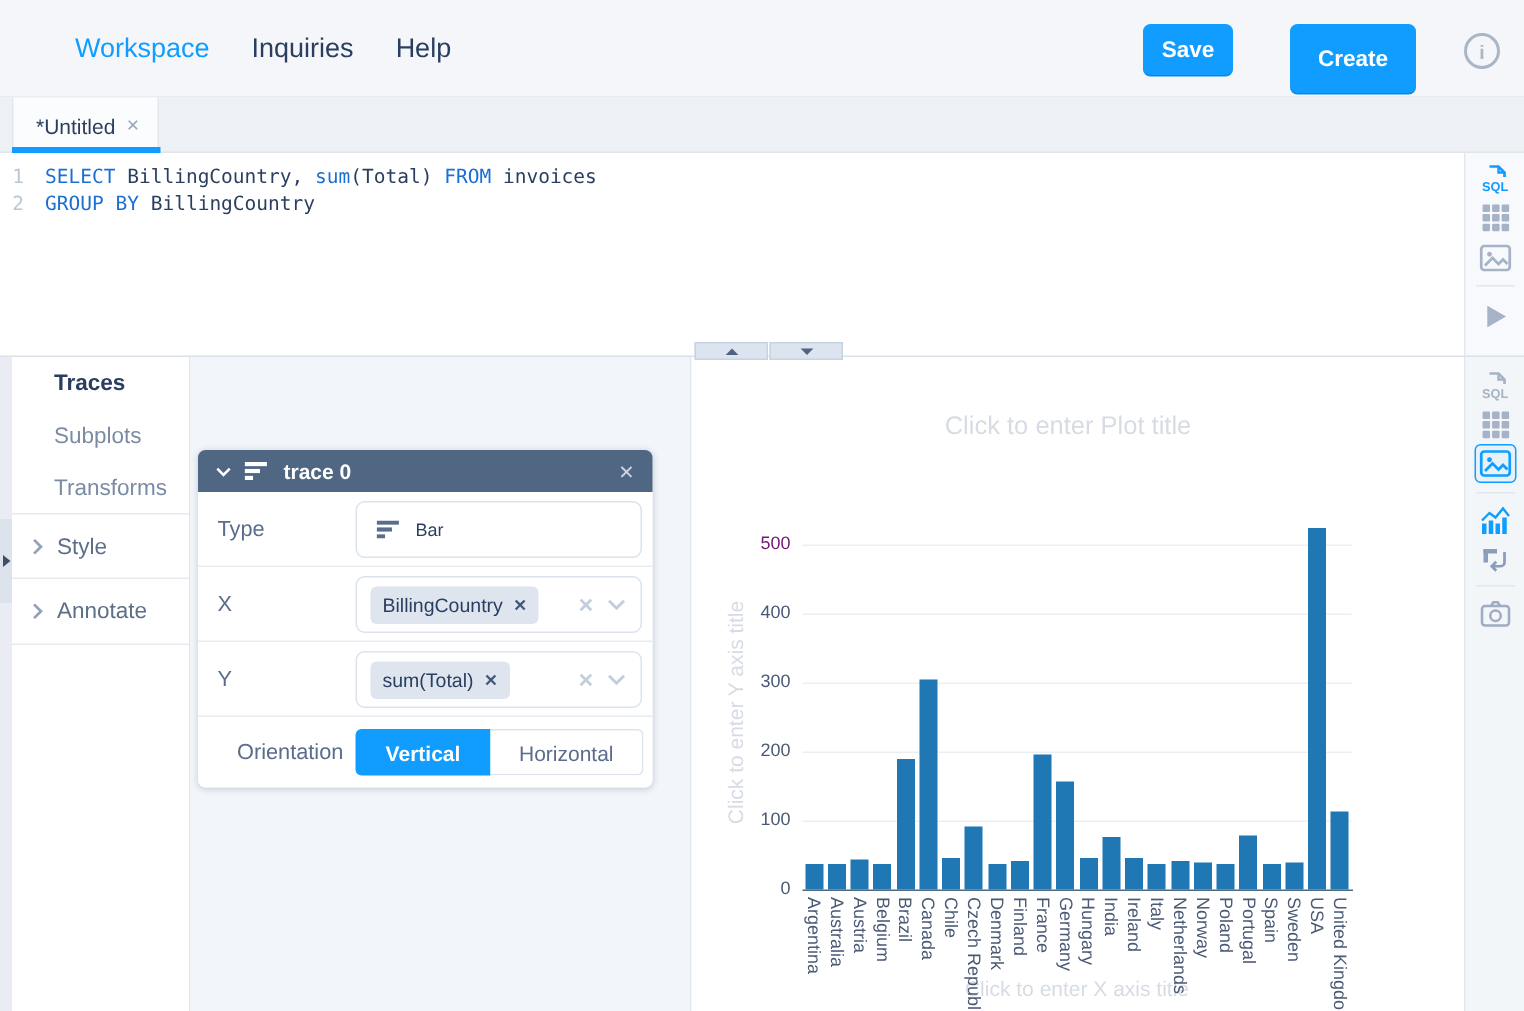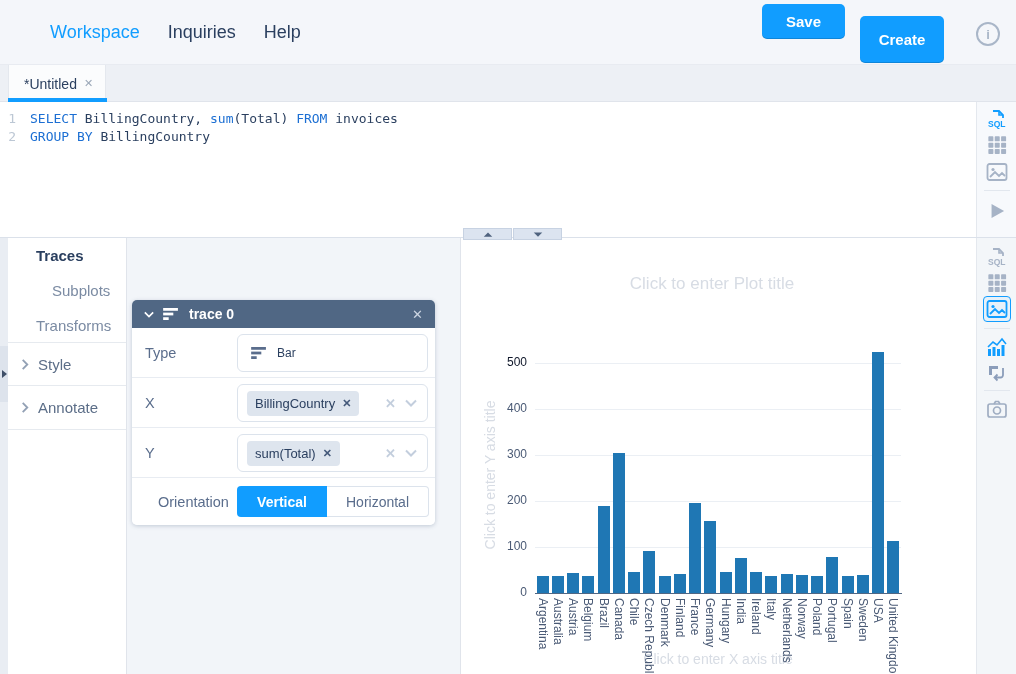--- a/index.html
+++ b/index.html
@@ -32,21 +32,21 @@
 </style>
 </head>
 <body>
 
 <div class="abs" style="left:0;top:0;width:1016px;height:65px;background:#f4f6fa;border-bottom:1px solid #e8ebf1;">
   <div class="abs" style="left:50px;top:0;height:65px;display:flex;align-items:center;gap:28px;font-size:18px;">
     <span class="navlink" style="color:#119dff;">Workspace</span>
     <span class="navlink">Inquiries</span>
     <span class="navlink">Help</span>
   </div>
-  <button class="btn" style="left:762px;top:4px;width:83px;height:35px;">Save</button>
+  <button class="btn" style="left:762px;top:16px;width:60px;height:35px;">Save</button>
   <button class="btn" style="left:860px;top:16px;width:84px;height:47px;">Create</button>
   <div style="position:absolute;left:976px;top:22px;width:24px;height:24px;border:2px solid #a9b6c8;border-radius:50%;
               color:#a9b6c8;font-size:13px;font-weight:700;display:flex;align-items:center;justify-content:center;cursor:pointer;">i</div>
 </div>
 
 <div class="abs" style="left:0;top:65px;width:1016px;height:37px;background:#edf0f5;border-bottom:1px solid #e0e4eb;">
   <div class="abs" style="left:8px;top:0;width:98px;height:37px;background:#fbfcfd;border-left:1px solid #e4e8ee;border-right:1px solid #e4e8ee;
               display:flex;align-items:center;padding-left:15px;font-size:14px;cursor:pointer;">
     <span>*Untitled</span>
     <span style="margin-left:7px;color:#9aa7b8;font-size:11px;">✕</span>
@@ -114,21 +114,21 @@
 <div class="abs" style="left:0;top:238px;width:8px;height:436px;background:#e9edf3;">
   <div class="abs" style="left:0;top:108px;width:8px;height:56px;background:#dde3ec;display:flex;align-items:center;justify-content:center;cursor:pointer;">
     <span class="tri-right"></span>
   </div>
 </div>
 
 <div class="abs" style="left:8px;top:238px;width:119px;height:436px;background:#fff;border-right:1px solid #e0e4eb;">
   <div class="sb-item" style="height:35px;padding-left:28px;color:#2a3f5f;font-weight:700;">
     <span>Traces</span>
   </div>
-  <div class="sb-item" style="height:35px;padding-left:44px;">
+  <div class="sb-item" style="height:35px;padding-left:28px;">
     <span>Subplots</span>
   </div>
   <div class="sb-item" style="height:35px;padding-left:28px;border-bottom:1px solid #e6eaef;">
     <span>Transforms</span>
   </div>
   <div class="sb-item" style="height:43px;padding-left:13px;border-bottom:1px solid #e6eaef;color:#5c6e88;">
     <svg width="8" height="11" viewBox="0 0 8 12" style="margin-right:9px;">
         <path d="M1.5 1 l5 5 -5 5" stroke="#93a1b5" stroke-width="2" fill="none"></path>
       </svg>
     <span>Style</span>
@@ -221,21 +221,21 @@
 <div style="position: absolute; left: 30px; top: 347px; width: 36px; text-align: right; font-size: 12px; color: rgb(74, 90, 117);">0</div>
     <div style="position: absolute; left: 74px; top: 309px; width: 366px; height: 1px; background: rgb(235, 239, 244);"></div>
     <div style="position: absolute; left: 30px; top: 301px; width: 36px; text-align: right; font-size: 12px; color: rgb(74, 90, 117);">100</div>
     <div style="position: absolute; left: 74px; top: 263px; width: 366px; height: 1px; background: rgb(235, 239, 244);"></div>
     <div style="position: absolute; left: 30px; top: 255px; width: 36px; text-align: right; font-size: 12px; color: rgb(74, 90, 117);">200</div>
     <div style="position: absolute; left: 74px; top: 217px; width: 366px; height: 1px; background: rgb(235, 239, 244);"></div>
     <div style="position: absolute; left: 30px; top: 209px; width: 36px; text-align: right; font-size: 12px; color: rgb(74, 90, 117);">300</div>
     <div style="position: absolute; left: 74px; top: 171px; width: 366px; height: 1px; background: rgb(235, 239, 244);"></div>
     <div style="position: absolute; left: 30px; top: 163px; width: 36px; text-align: right; font-size: 12px; color: rgb(74, 90, 117);">400</div>
     <div style="position: absolute; left: 74px; top: 125px; width: 366px; height: 1px; background: rgb(235, 239, 244);"></div>
-    <div style="position: absolute; left: 30px; top: 117px; width: 36px; text-align: right; font-size: 12px; color: #0f172a;">500</div>
+    <div style="position: absolute; left: 30px; top: 117px; width: 36px; text-align: right; font-size: 12px; color: #701a75;">500</div>
     <div style="position: absolute; left: 74px; top: 355px; width: 367px; height: 1px; background: rgb(80, 103, 132);"></div>
     <div style="position: absolute; left: 75.625px; top: 337.695px; width: 12px; height: 17.3052px; background: rgb(31, 119, 180);"></div>
     <div style="position: absolute; left: 74.625px; top: 360px; height: 90px; font-size: 12px; color: rgb(74, 90, 117); writing-mode: vertical-rl; z-index: 2;">Argentina</div>
     <div style="position: absolute; left: 90.875px; top: 337.695px; width: 12px; height: 17.3052px; background: rgb(31, 119, 180);"></div>
     <div style="position: absolute; left: 89.875px; top: 360px; height: 90px; font-size: 12px; color: rgb(74, 90, 117); writing-mode: vertical-rl; z-index: 2;">Australia</div>
     <div style="position: absolute; left: 106.125px; top: 335.395px; width: 12px; height: 19.6052px; background: rgb(31, 119, 180);"></div>
     <div style="position: absolute; left: 105.125px; top: 360px; height: 90px; font-size: 12px; color: rgb(74, 90, 117); writing-mode: vertical-rl; z-index: 2;">Austria</div>
     <div style="position: absolute; left: 121.375px; top: 337.695px; width: 12px; height: 17.3052px; background: rgb(31, 119, 180);"></div>
     <div style="position: absolute; left: 120.375px; top: 360px; height: 90px; font-size: 12px; color: rgb(74, 90, 117); writing-mode: vertical-rl; z-index: 2;">Belgium</div>
     <div style="position: absolute; left: 136.625px; top: 267.554px; width: 12px; height: 87.446px; background: rgb(31, 119, 180);"></div>

